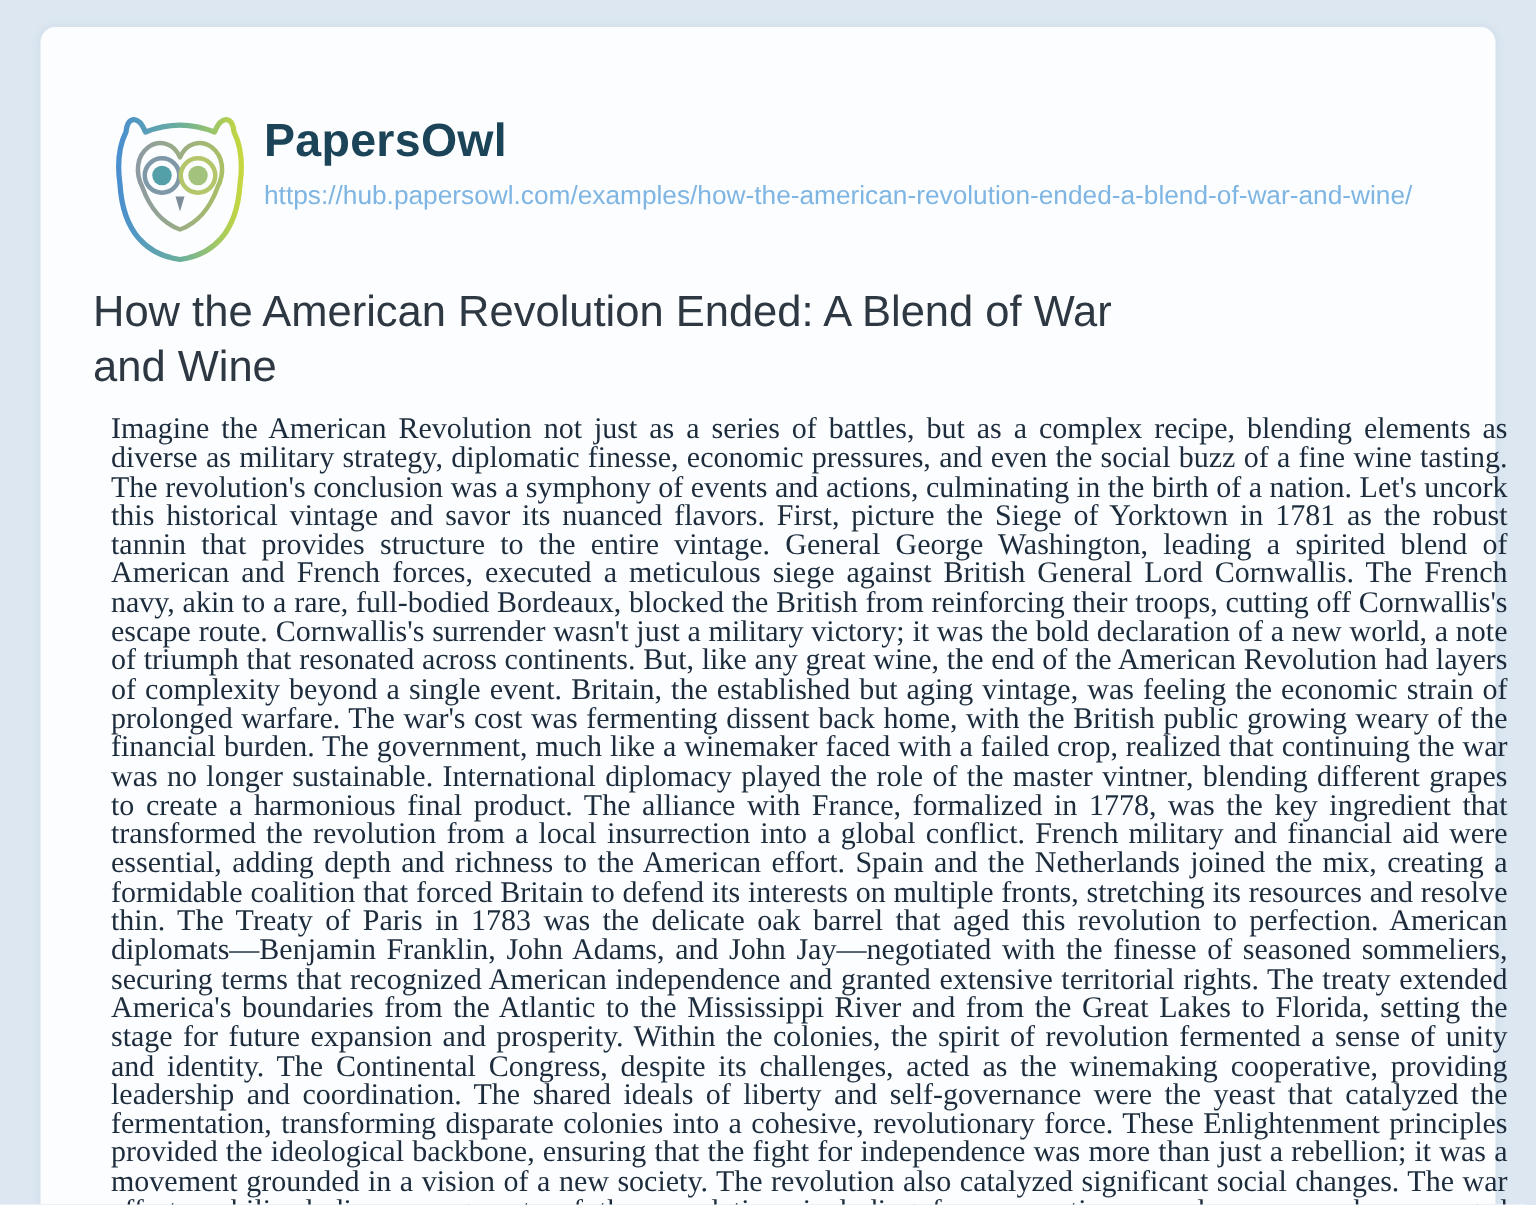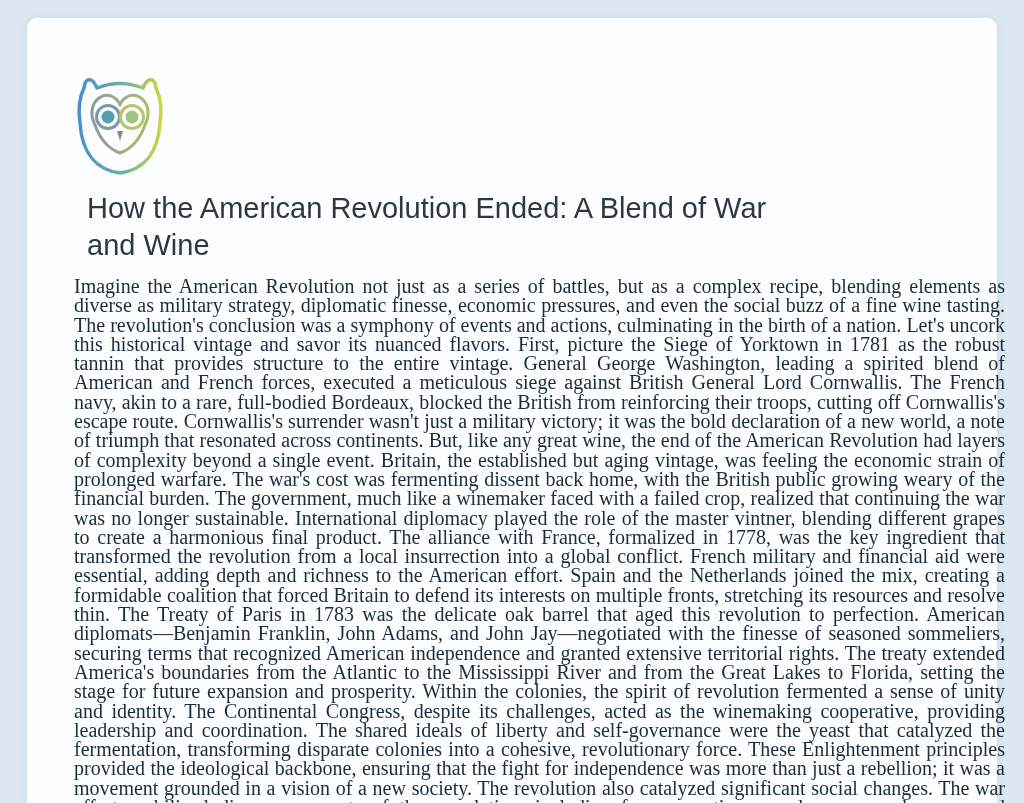--- a/index.html
+++ b/index.html
@@ -49,21 +49,21 @@
     margin-top: 6px;
     width: 800px;
     font-size: 17.5px;
     line-height: 26px;
     color: var(--url-color, #7fb5e2);
     overflow-wrap: break-word;
     cursor: pointer;
   }
   .doc-title {
     position: absolute;
-    left: 60px;
+    left: 35px;
     top: 172px;
     width: 690px;
     font-size: 29px;
     font-weight: 400;
     line-height: 37px;
     color: var(--heading-color, #2e3842);
   }
   .doc-body {
     position: absolute;
     left: 47px;
@@ -99,20 +99,24 @@
         <path d="M25,17 C20,5 13,7 12,17 C7,27 6,38 8,52 C10,84 26,99 48,102 C70,99 86,84 88,52 C90,38 89,27 84,17 C83,7 76,5 71,17 C56,11 40,11 25,17 Z" fill="none" stroke="url(#owlg)" stroke-width="3.5" stroke-linejoin="round"></path>
         <path d="M48,34 C44,24 34,22 27,27 C19,33 18,44 23,54 C28,68 37,78 48,82 C59,78 68,68 73,54 C78,44 77,33 69,27 C62,22 52,24 48,34 Z" fill="none" stroke="url(#faceg)" stroke-width="3" stroke-linejoin="round"></path>
         <circle cx="36" cy="46" r="11.5" fill="none" stroke="#7f98a8" stroke-width="3"></circle>
         <circle cx="36" cy="46" r="6.5" fill="#53a0a8"></circle>
         <circle cx="60" cy="46" r="11.5" fill="none" stroke="#b3c76a" stroke-width="3"></circle>
         <circle cx="60" cy="46" r="6.5" fill="#a3c37c"></circle>
         <path d="M45,60 L51,60 L48,70 Z" fill="#7d8d99"></path>
       </svg>
     </div>
 
+    <div class="header-text">
+      <div class="brand-name">PapersOwl</div>
+      <div class="page-url">https://hub.papersowl.com/examples/how-the-american-revolution-ended-a-blend-of-war-and-wine/</div>
+    </div>
 
   </div>
 
   <div class="doc-title">How the American Revolution Ended: A Blend of War and Wine</div>
 
   <div class="doc-body">Imagine the American Revolution not just as a series of battles, but as a complex recipe, blending elements as diverse as military strategy, diplomatic finesse, economic pressures, and even the social buzz of a fine wine tasting. The revolution's conclusion was a symphony of events and actions, culminating in the birth of a nation. Let's uncork this historical vintage and savor its nuanced flavors. First, picture the Siege of Yorktown in 1781 as the robust tannin that provides structure to the entire vintage. General George Washington, leading a spirited blend of American and French forces, executed a meticulous siege against British General Lord Cornwallis. The French navy, akin to a rare, full-bodied Bordeaux, blocked the British from reinforcing their troops, cutting off Cornwallis's escape route. Cornwallis's surrender wasn't just a military victory; it was the bold declaration of a new world, a note of triumph that resonated across continents. But, like any great wine, the end of the American Revolution had layers of complexity beyond a single event. Britain, the established but aging vintage, was feeling the economic strain of prolonged warfare. The war's cost was fermenting dissent back home, with the British public growing weary of the financial burden. The government, much like a winemaker faced with a failed crop, realized that continuing the war was no longer sustainable. International diplomacy played the role of the master vintner, blending different grapes to create a harmonious final product. The alliance with France, formalized in 1778, was the key ingredient that transformed the revolution from a local insurrection into a global conflict. French military and financial aid were essential, adding depth and richness to the American effort. Spain and the Netherlands joined the mix, creating a formidable coalition that forced Britain to defend its interests on multiple fronts, stretching its resources and resolve thin. The Treaty of Paris in 1783 was the delicate oak barrel that aged this revolution to perfection. American diplomats—Benjamin Franklin, John Adams, and John Jay—negotiated with the finesse of seasoned sommeliers, securing terms that recognized American independence and granted extensive territorial rights. The treaty extended America's boundaries from the Atlantic to the Mississippi River and from the Great Lakes to Florida, setting the stage for future expansion and prosperity. Within the colonies, the spirit of revolution fermented a sense of unity and identity. The Continental Congress, despite its challenges, acted as the winemaking cooperative, providing leadership and coordination. The shared ideals of liberty and self-governance were the yeast that catalyzed the fermentation, transforming disparate colonies into a cohesive, revolutionary force. These Enlightenment principles provided the ideological backbone, ensuring that the fight for independence was more than just a rebellion; it was a movement grounded in a vision of a new society. The revolution also catalyzed significant social changes. The war effort mobilized diverse segments of the population, including farmers, artisans, and women, who managed households and businesses while contributing to the war in various capacities. This broad participation began to erode traditional social hierarchies, much like how new viticultural techniques can revolutionize winemaking traditions. The promise of a more</div>
 
 </div>
 
 </body></html>

